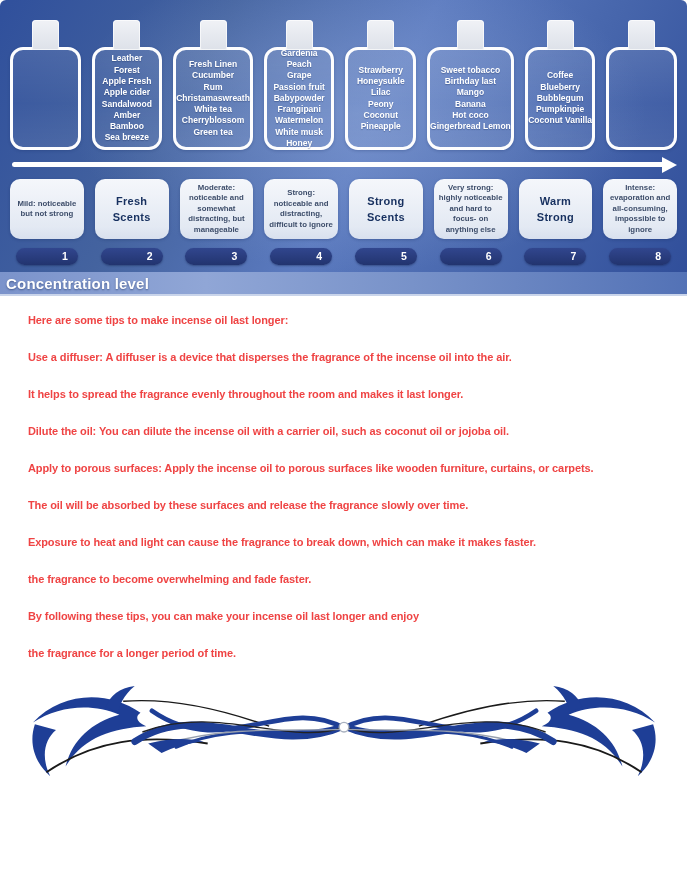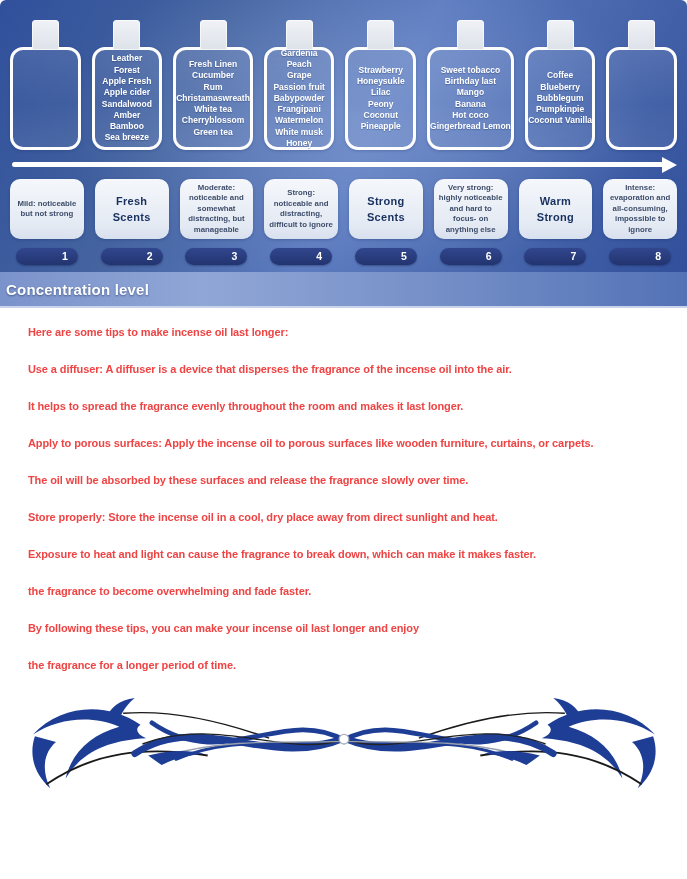--- a/index.html
+++ b/index.html
@@ -84,21 +84,21 @@
     width:62px; height:17px; margin:0 auto;
     background:linear-gradient(180deg,#31468e 0%,#22346f 100%);
     border-radius:9px;
     color:#ffffff; font-size:10.5px; font-weight:bold;
     line-height:17px; text-align:right; padding-right:10px;
     box-shadow:0 1px 2px rgba(15,30,70,0.4);
   }
 
   
   .axis-strip {
-    margin-top:7px; height:36px;
+    margin-top:7px; height:24px;
     background:linear-gradient(90deg,#7b93cb 0%,#90a6d6 30%,#7892c9 60%,#5372b6 100%);
     border-bottom:2px solid #c9d4ea;
     display:flex; align-items:center; padding-left:6px;
   }
   .axis-strip span {
     color:#ffffff; font-weight:bold; font-size:15px; letter-spacing:0.2px;
     text-shadow:0 1px 2px rgba(20,40,90,0.55);
   }
 
   
@@ -258,23 +258,23 @@
 
   <div class="axis-strip">
     <span>Concentration level</span>
   </div>
 </div>
 
 <div class="tips">
     <p>Here are some tips to make incense oil last longer:</p>
     <p>Use a diffuser: A diffuser is a device that disperses the fragrance of the incense oil into the air.</p>
     <p>It helps to spread the fragrance evenly throughout the room and makes it last longer.</p>
+    <p>Dilute the oil: You can dilute the incense oil with a carrier oil, such as coconut oil or jojoba oil.</p>
     <p>Apply to porous surfaces: Apply the incense oil to porous surfaces like wooden furniture, curtains, or carpets.</p>
     <p>The oil will be absorbed by these surfaces and release the fragrance slowly over time.</p>
-    <p>Store properly: Store the incense oil in a cool, dry place away from direct sunlight and heat.</p>
     <p>Exposure to heat and light can cause the fragrance to break down, which can make it makes faster.</p>
     <p>the fragrance to become overwhelming and fade faster.</p>
     <p>By following these tips, you can make your incense oil last longer and enjoy</p>
     <p>the fragrance for a longer period of time.</p>
   </div>
 
 <div class="flourish-wrap">
   <svg width="664" height="96" viewBox="0 0 660 100">
     <g id="halfL">
       <path d="M118,30 C84,6 36,8 6,40 C34,22 68,20 96,32 C66,40 46,60 40,86 C58,56 88,46 124,44 C114,40 112,34 118,30 Z" fill="#1e3e96"></path>

